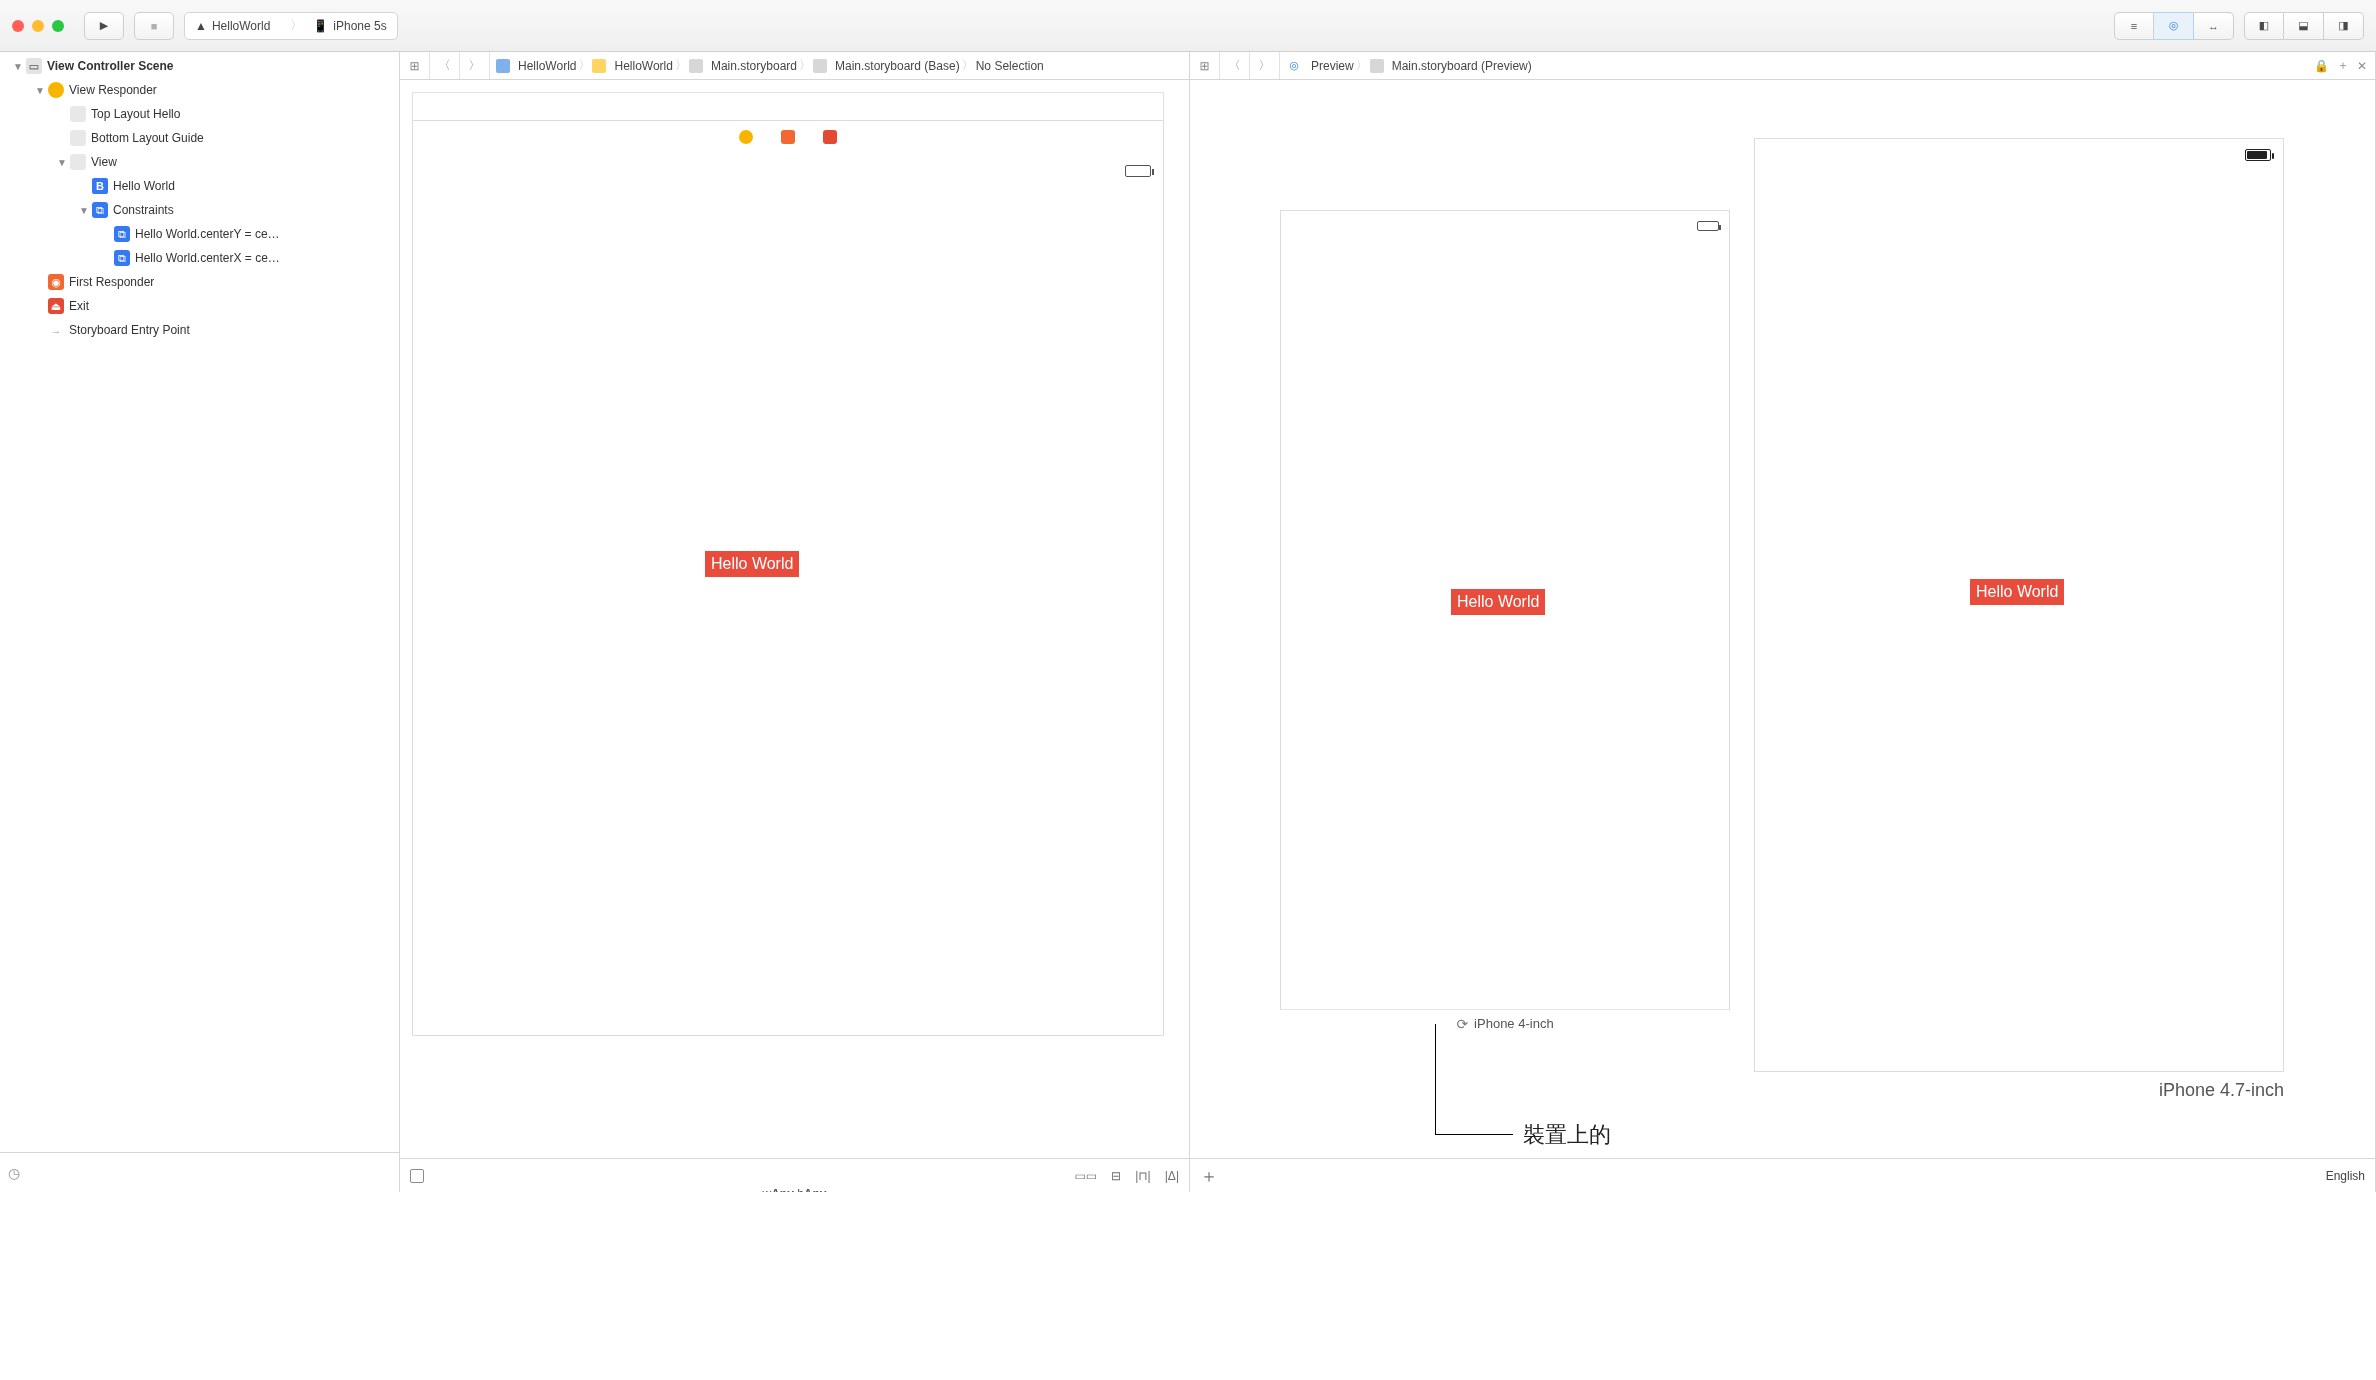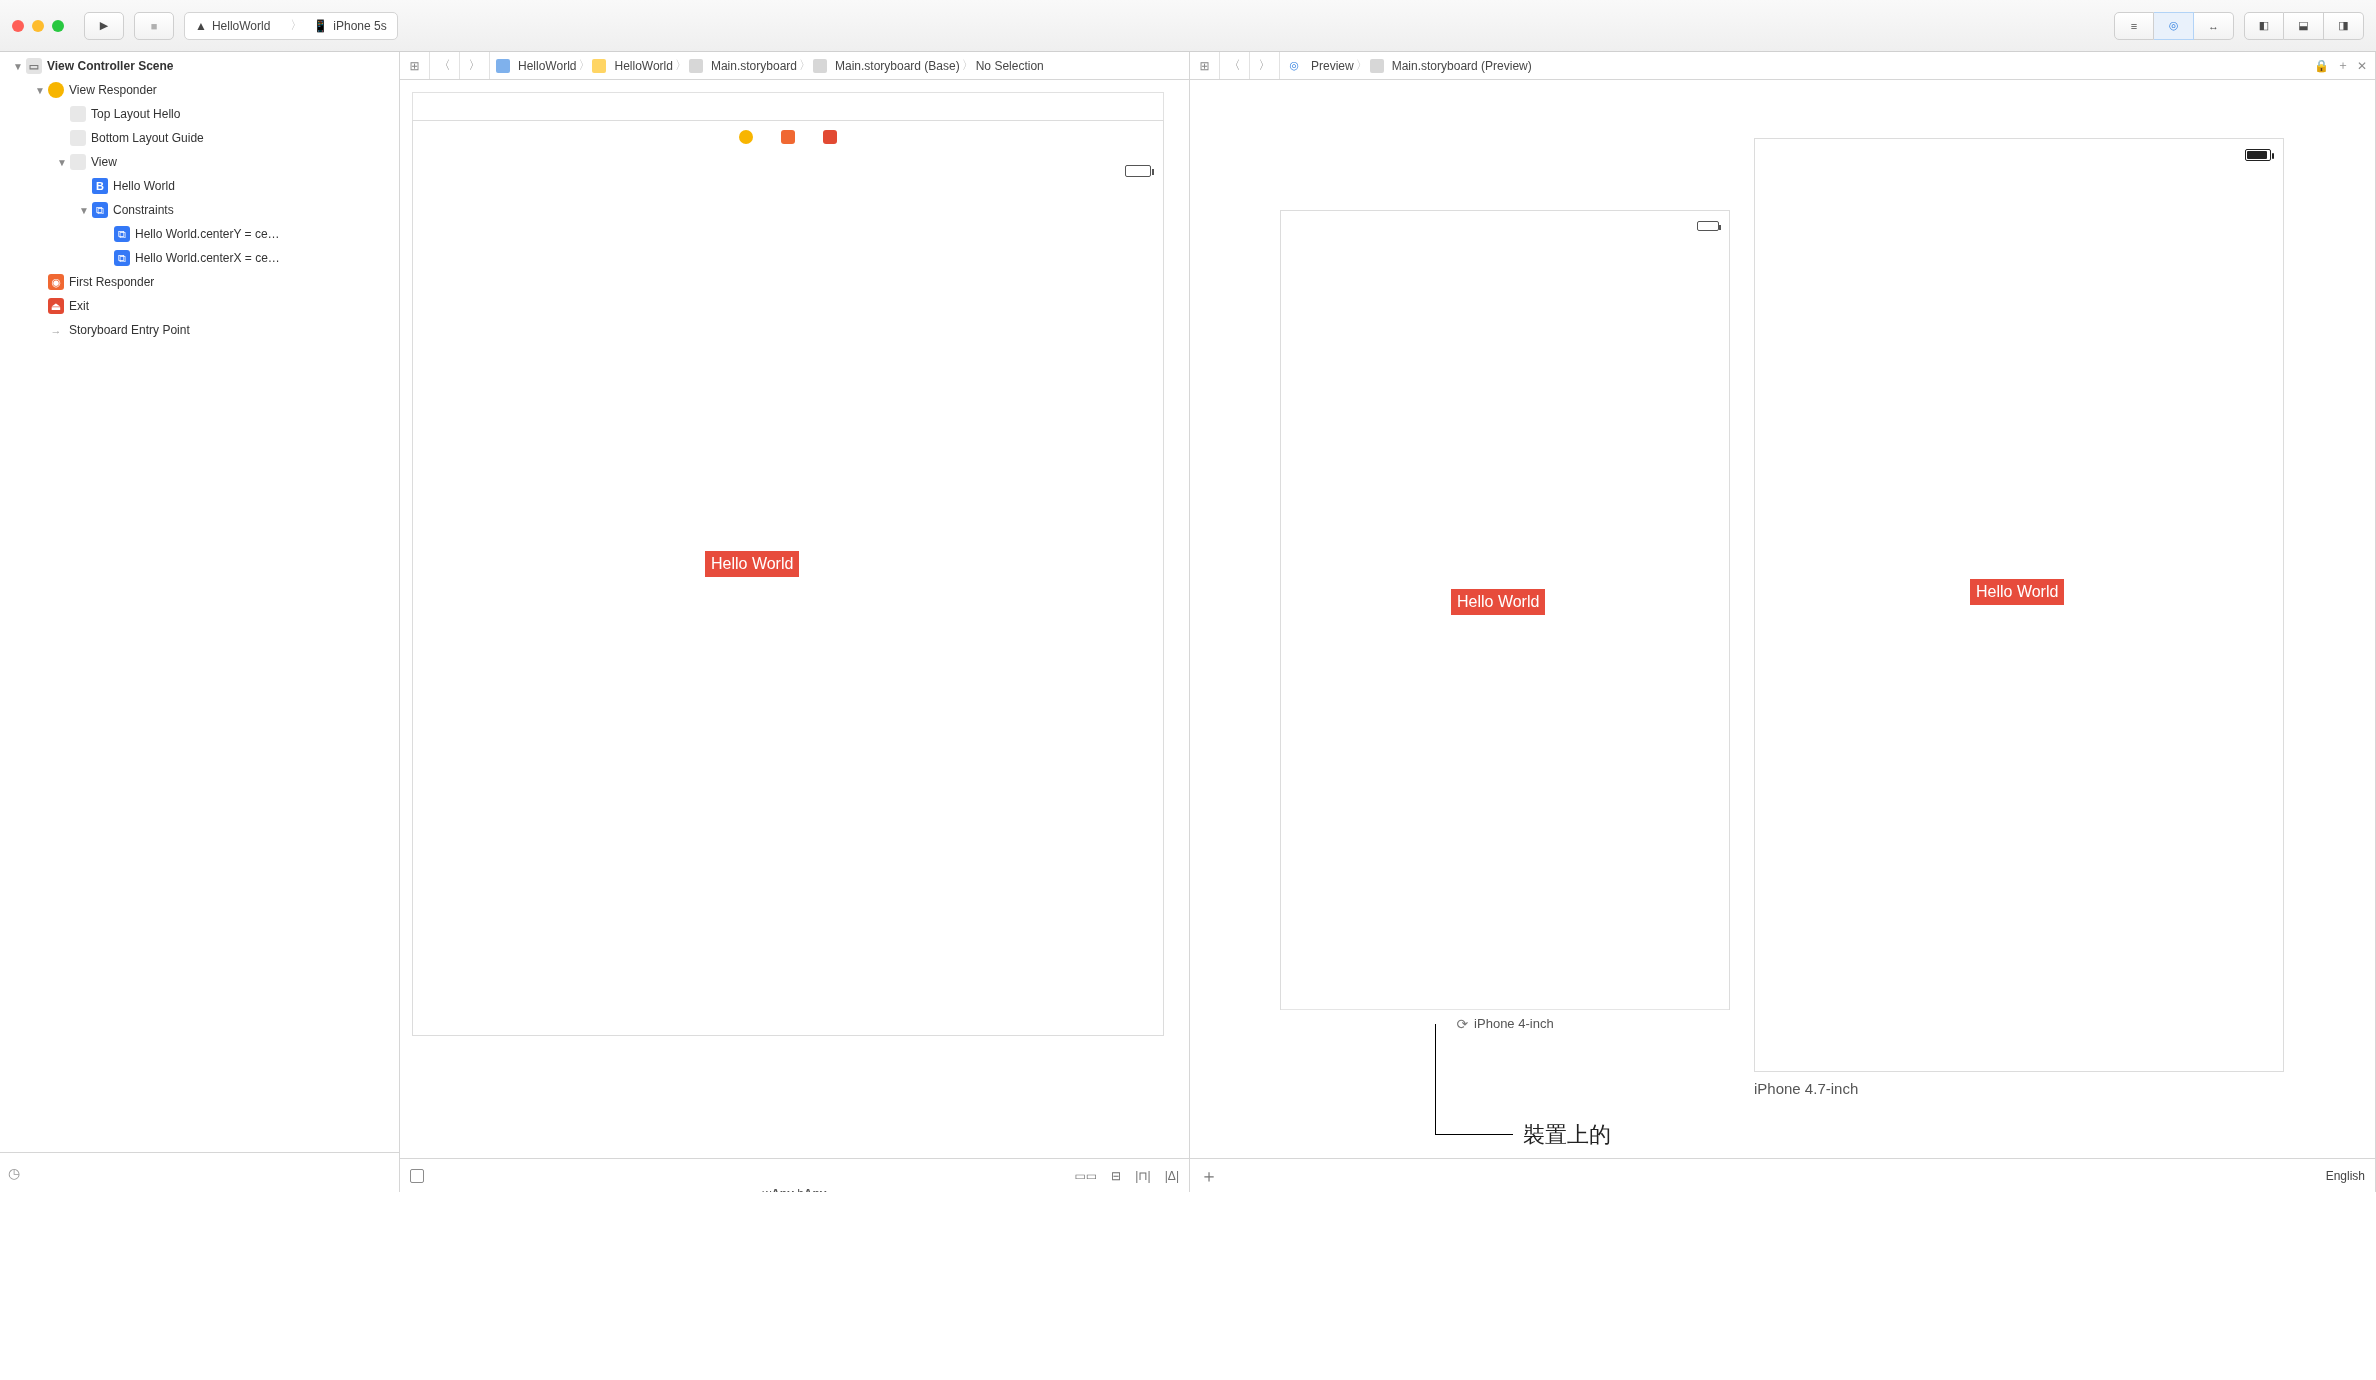--- a/index.html
+++ b/index.html
@@ -347,21 +347,21 @@
               <span>iPhone 4-inch</span>
             </div>
           </div>
 
           <div class="device dev-47in">
             <div class="battery-bold">
                 <div class="fill"></div>
               </div>
             <div class="hello-chip">Hello World</div>
           </div>
-          <div style="position:absolute; left:564px; top:1000px; width:530px; text-align:left; font-size:15px; color:#555;">iPhone 4.7-inch</div>
+          <div style="position:absolute; left:564px; top:1000px; width:530px; text-align:right; font-size:18px; color:#555;">iPhone 4.7-inch</div>
 
           <div class="line" style="left:245px; top:944px; width:1px; height:110px;"></div>
           <div class="line" style="left:245px; top:1054px; width:78px; height:1px;"></div>
           <div class="callout" style="left:333px; top:1040px;">裝置上的</div>
         </div>
 
         <div class="canvas-bottom right" style="position:relative">
           <span class="add">＋</span>
           <span class="lang">English</span>
         </div>

